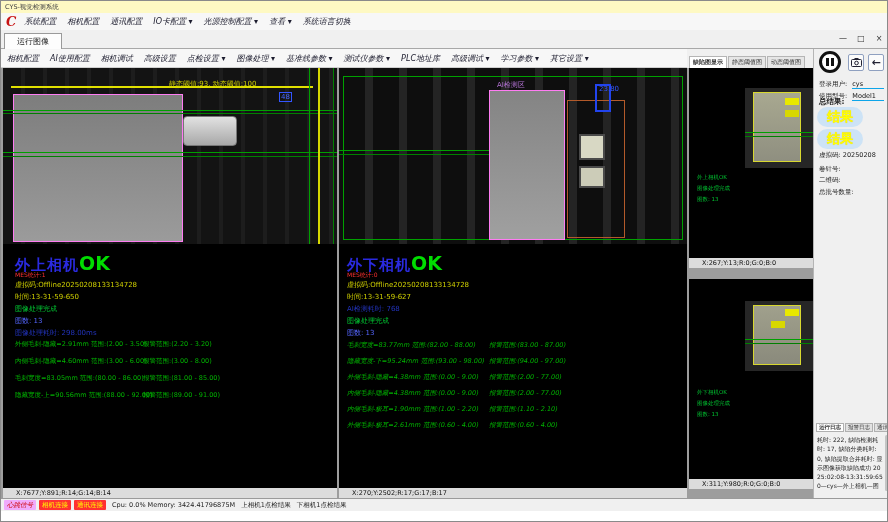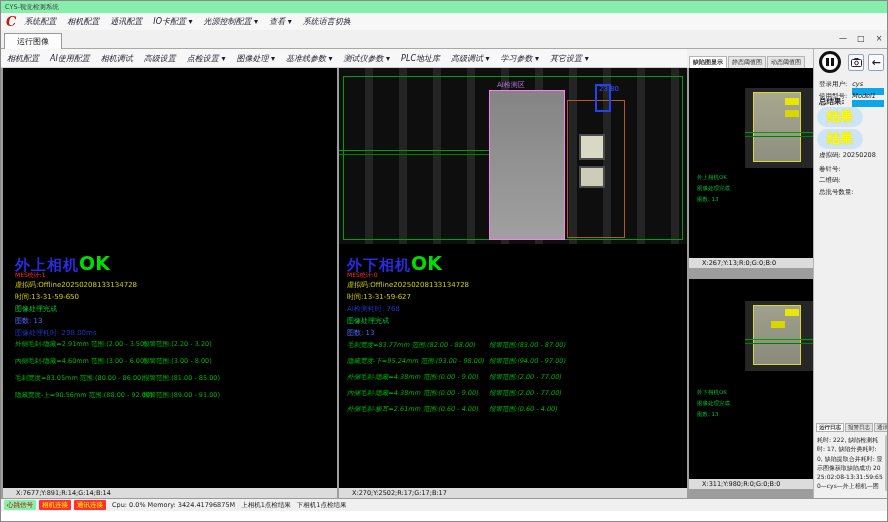--- a/index.html
+++ b/index.html
@@ -1,18 +1,18 @@
 <!DOCTYPE html>
 <html><head>
 <meta charset="utf-8">
 <style>
   *{margin:0;padding:0;box-sizing:border-box;font-family:"DejaVu Sans","Liberation Sans",sans-serif;}
   .root{position:relative;width:888px;height:522px;background:#fff;overflow:hidden;border:1px solid #8a8a8a;}
   .abs{position:absolute;}
-  .titlebar{left:0;top:0;width:888px;height:18px;background:#86efac;border-bottom:1px solid #e2e2e2;font-size:6.5px;color:#444;line-height:12px;padding-left:4px;}
+  .titlebar{left:0;top:0;width:888px;height:18px;background:#fef9c3;border-bottom:1px solid #e2e2e2;font-size:6.5px;color:#444;line-height:12px;padding-left:4px;}
   .menubar{left:0;top:12px;width:888px;height:17px;background:#f7f7f7;display:flex;align-items:center;}
   .logo{font-family:"DejaVu Serif","Liberation Serif",serif;font-style:italic;font-weight:bold;color:#c81414;font-size:13px;margin:0 8px 0 5px;}
   .mitem,.titem{font-size:8px;font-style:italic;color:#1c1c2e;margin-right:11px;white-space:nowrap;cursor:default;}
   .tabrow{left:0;top:29px;width:888px;height:19px;background:#f0f0f0;border-bottom:1px solid #a8a8a8;}
   .runtab{position:absolute;left:3px;top:3px;width:58px;height:16px;background:#fdfdfd;border:1px solid #9a9a9a;border-bottom:none;font-size:8px;text-align:center;line-height:15px;color:#222;}
   .winctl{position:absolute;right:3px;top:2px;display:flex;gap:4px;}
   .winbtn{width:14px;height:13px;font-size:8px;text-align:center;line-height:13px;color:#333;}
   .toolbar{left:0;top:48px;width:686px;height:19px;background:#f7f7f7;border-bottom:1px solid #cfcfcf;display:flex;align-items:center;padding-left:6px;}
   .thumbtabs{left:686px;top:48px;width:126px;height:19px;background:#f0f0f0;display:flex;align-items:flex-end;padding-left:2px;}
   .ttab{font-size:6px;color:#333;background:#e6e6e6;border:1px solid #b5b5b5;border-bottom:none;padding:1px 3px;margin-right:1px;white-space:nowrap;}
@@ -29,21 +29,21 @@
   .blu7{font-size:7px;color:#5566ff;white-space:nowrap;}
   .dblu7{font-size:7px;color:#2233bb;white-space:nowrap;}
   .mrows{position:absolute;display:flex;flex-direction:column;}
   .mrow{display:grid;align-items:start;}
   .cols128 .mrow{grid-template-columns:128px auto;height:17px;}
   .cols142 .mrow{grid-template-columns:142px auto;height:16px;font-style:italic;}
   .mtext,.malarm{font-size:6.5px;color:#00b400;white-space:nowrap;}
   .tline{font-size:5.5px;color:#00c030;white-space:nowrap;display:block;line-height:11px;}
   .sidebar{left:812px;top:48px;width:76px;height:449px;background:#f0f0f0;border-left:1px solid #b5b5b5;}
   .sbl{font-size:6.5px;color:#222;white-space:nowrap;}
-  .sbv{font-size:6.5px;color:#111;border-bottom:7px solid #0ea5e9;min-width:32px;display:inline-block;font-style:italic;}
+  .sbv{font-size:6.5px;color:#111;border-bottom:1px solid #0ea5e9;min-width:32px;display:inline-block;}
   .resbox{position:absolute;width:46px;height:20px;background:#cde3f6;text-align:center;line-height:20px;font-size:13px;font-weight:bold;color:#ffff00;text-shadow:0 0 1px #e0c000;border-radius:10px;}
   .pausebtn{position:absolute;left:5px;top:2px;width:22px;height:22px;border-radius:50%;border:3px solid #111;background:#fff;display:flex;align-items:center;justify-content:center;gap:2px;}
   .pbar{width:3px;height:8px;background:#111;}
   .sbtn{position:absolute;width:16px;height:17px;border:1px solid #8fa0c0;border-radius:2px;background:#fbfbfb;display:flex;align-items:center;justify-content:center;}
   .ltab{font-size:5.5px;color:#333;background:#e2e2e2;border:1px solid #b0b0b0;padding:0 2px;margin-right:1px;white-space:nowrap;}
   .ltab.active{background:#fff;font-weight:bold;}
   .logtext{position:absolute;left:3px;top:386px;width:66px;height:56px;font-size:6px;line-height:1.55;color:#222;overflow:hidden;word-break:break-all;}
   .statusbar{left:0;top:497px;width:888px;height:13px;background:#f0f0f0;border-top:1px solid #9a9a9a;display:flex;align-items:center;gap:6px;padding-left:3px;font-size:6.5px;color:#222;}
   .badge{font-size:6.5px;padding:0 3px;line-height:10px;border-radius:1px;}
   .ln{position:absolute;}
@@ -96,20 +96,34 @@
 
   <div class="abs thumbtabs">
       <span class="ttab active">缺陷图显示</span>
       <span class="ttab">静态阈值图</span>
       <span class="ttab">动态阈值图</span>
     </div>
 
   <div class="abs mainbg"></div>
 
   <div class="panel" style="left:2px;top:67px;width:334px;height:430px;">
+    <div class="photo" style="left:0;top:0;width:334px;height:176px;background:repeating-linear-gradient(90deg,#131313 0 18px,#1d1d1d 18px 22px);">
+      <div class="ln" style="left:10px;top:26px;width:170px;height:148px;background:linear-gradient(180deg,#7d7d7d,#9b9b9b);border:1px solid #ff7cf3;"></div>
+      <div class="ln" style="left:8px;top:18px;width:302px;height:2px;background:#e0e000;"></div>
+      <div class="ln" style="left:0;top:42px;width:334px;height:1px;background:#00a000;"></div>
+      <div class="ln" style="left:0;top:45px;width:334px;height:1px;background:#008000;"></div>
+      <div class="ln" style="left:0;top:84px;width:334px;height:1px;background:#00a000;"></div>
+      <div class="ln" style="left:0;top:88px;width:334px;height:1px;background:#008000;"></div>
+      <div class="ln" style="left:180px;top:48px;width:54px;height:30px;background:linear-gradient(180deg,#e2e2e2,#a8a8a8);border:1px solid #777;border-radius:4px;"></div>
+      <div class="ln" style="left:306px;top:0;width:1px;height:176px;background:#00a000;"></div>
+      <div class="ln" style="left:315px;top:0;width:2px;height:176px;background:#d8d800;"></div>
+      <div class="ln" style="left:330px;top:0;width:1px;height:176px;background:#008000;"></div>
+      <div class="ln yel7" style="left:166px;top:11px;">静态阈值:93, 动态阈值:100</div>
+      <div class="ln" style="left:276px;top:24px;border:1px solid #3355ff;color:#4466ff;font-size:7px;padding:0 1px;">48</div>
+    </div>
     <div class="ln" style="left:12px;top:184px;">
       <span class="ptitle">外上相机</span><span class="pok">OK</span>
     </div>
     <div class="ln red6" style="left:12px;top:203px;">MES统计:1</div>
     <div class="ln yel7" style="left:12px;top:212px;">虚拟码:Offline20250208133134728</div>
     <div class="ln yel7" style="left:12px;top:224px;">时间:13-31-59-650</div>
     <div class="ln grn7" style="left:12px;top:236px;">图像处理完成</div>
     <div class="ln blu7" style="left:12px;top:248px;">图数: 13</div>
     <div class="ln dblu7" style="left:12px;top:260px;">图像处理耗时: 298.00ms</div>
     <div class="mrows cols128" style="left:12px;top:272px;width:318px;">
@@ -166,20 +180,24 @@
         </div>
         <div class="mrow">
           <span class="mtext">外侧毛刺-隐藏=4.38mm 范围:(0.00 - 9.00)</span>
           <span class="malarm">报警范围:(2.00 - 77.00)</span>
         </div>
         <div class="mrow">
           <span class="mtext">内侧毛刺-隐藏=4.38mm 范围:(0.00 - 9.00)</span>
           <span class="malarm">报警范围:(2.00 - 77.00)</span>
         </div>
         <div class="mrow">
+          <span class="mtext">内侧毛刺-极耳=1.90mm 范围:(1.00 - 2.20)</span>
+          <span class="malarm">报警范围:(1.10 - 2.10)</span>
+        </div>
+        <div class="mrow">
           <span class="mtext">外侧毛刺-极耳=2.61mm 范围:(0.60 - 4.00)</span>
           <span class="malarm">报警范围:(0.60 - 4.00)</span>
         </div>
       </div>
     <div class="coord">X:270;Y:2502;R:17;G:17;B:17</div>
   </div>
 
   <div class="panel" style="left:688px;top:67px;width:124px;height:200px;">
     <div class="photo" style="left:56px;top:20px;width:68px;height:80px;background:#262626;">
       <div class="ln" style="left:8px;top:4px;width:48px;height:70px;background:linear-gradient(180deg,#a8a890,#8f8f80);border:1px solid #d8d830;"></div>
@@ -246,21 +264,21 @@
         <span class="ltab active">运行日志</span>
         <span class="ltab">报警日志</span>
         <span class="ltab">通讯日志</span>
       </div>
     <div class="logtext">耗时: 222, 缺陷检测耗时: 17, 缺陷分类耗时: 0, 缺陷提取合并耗时: 显示图像获取缺陷成功 2025:02:08-13:31:59:650—cys—外上相机—图像处理耗时: 258.00ms</div>
     <div class="ln" style="right:1px;top:386px;width:3px;height:56px;background:#c4c4c4;border-radius:2px;"></div>
   </div>
 
   <div class="abs statusbar">
     <span style="display:flex;gap:3px;">
-        <span class="badge" style="background: #86efac; color: rgb(204, 0, 0);">心跳信号</span>
+        <span class="badge" style="background: #f0abfc; color: rgb(204, 0, 0); font-style: italic;">心跳信号</span>
         <span class="badge" style="background: rgb(255, 48, 48); color: rgb(255, 255, 0);">相机连接</span>
         <span class="badge" style="background: rgb(255, 48, 48); color: rgb(255, 255, 0);">通讯连接</span>
       </span>
     <span>Cpu: 0.0% Memory: 3424.41796875M</span>
     <span>上相机1点检结果</span>
     <span>下相机1点检结果</span>
   </div>
 
 </div>
 

